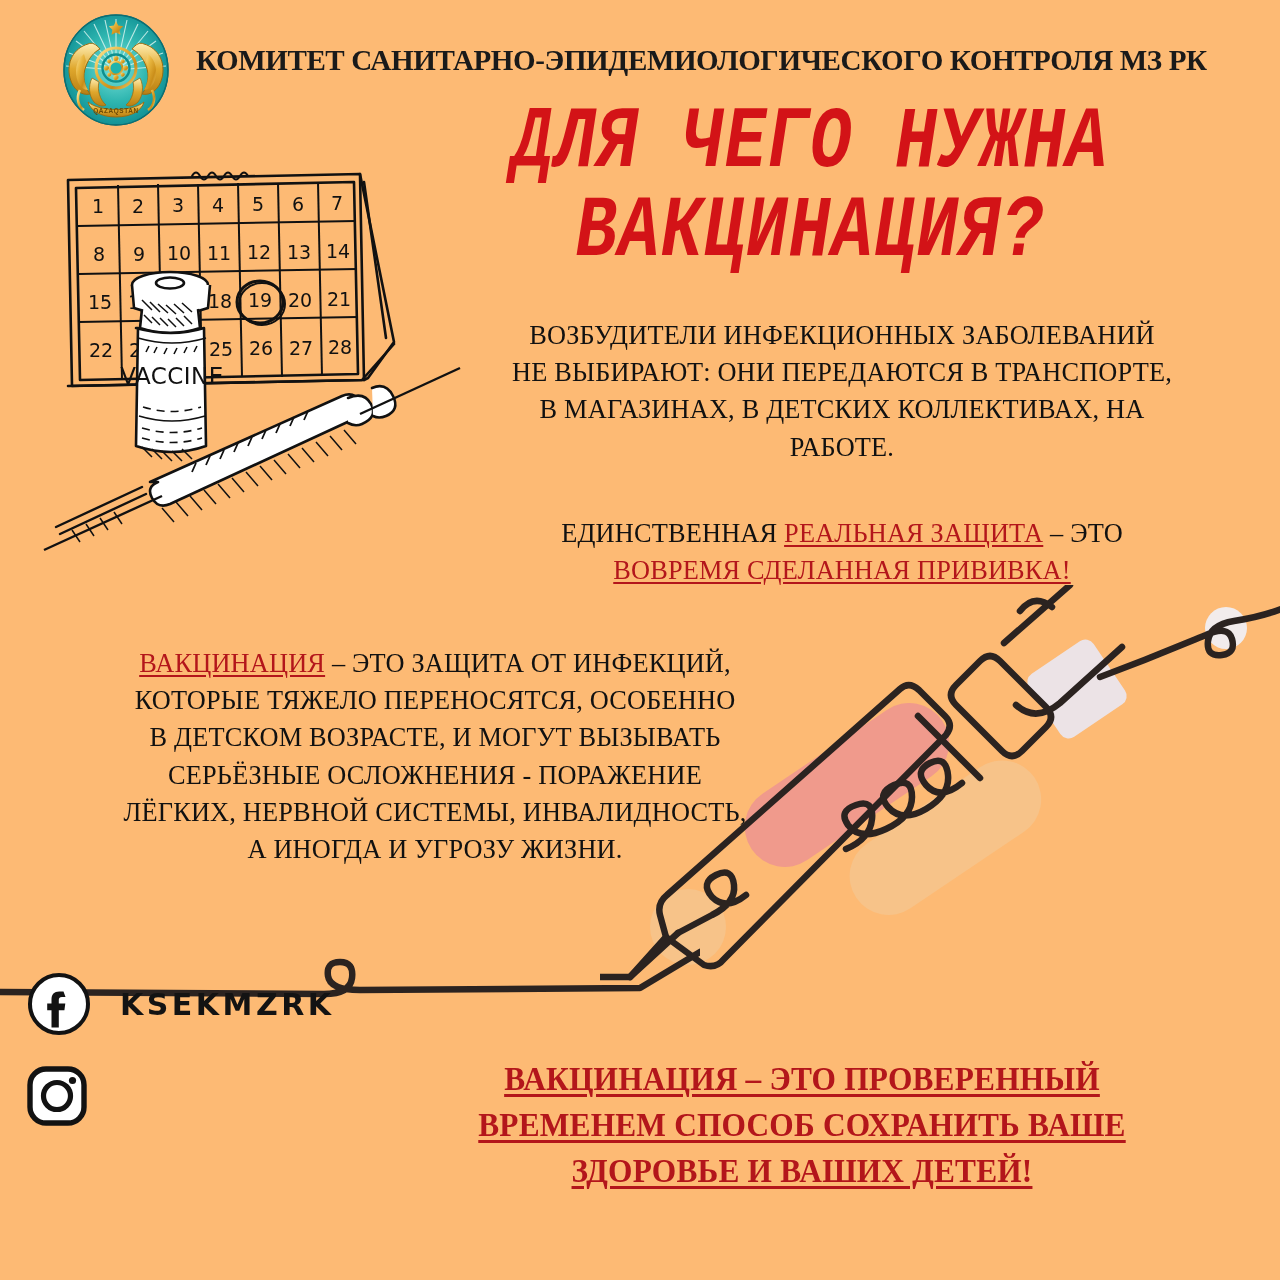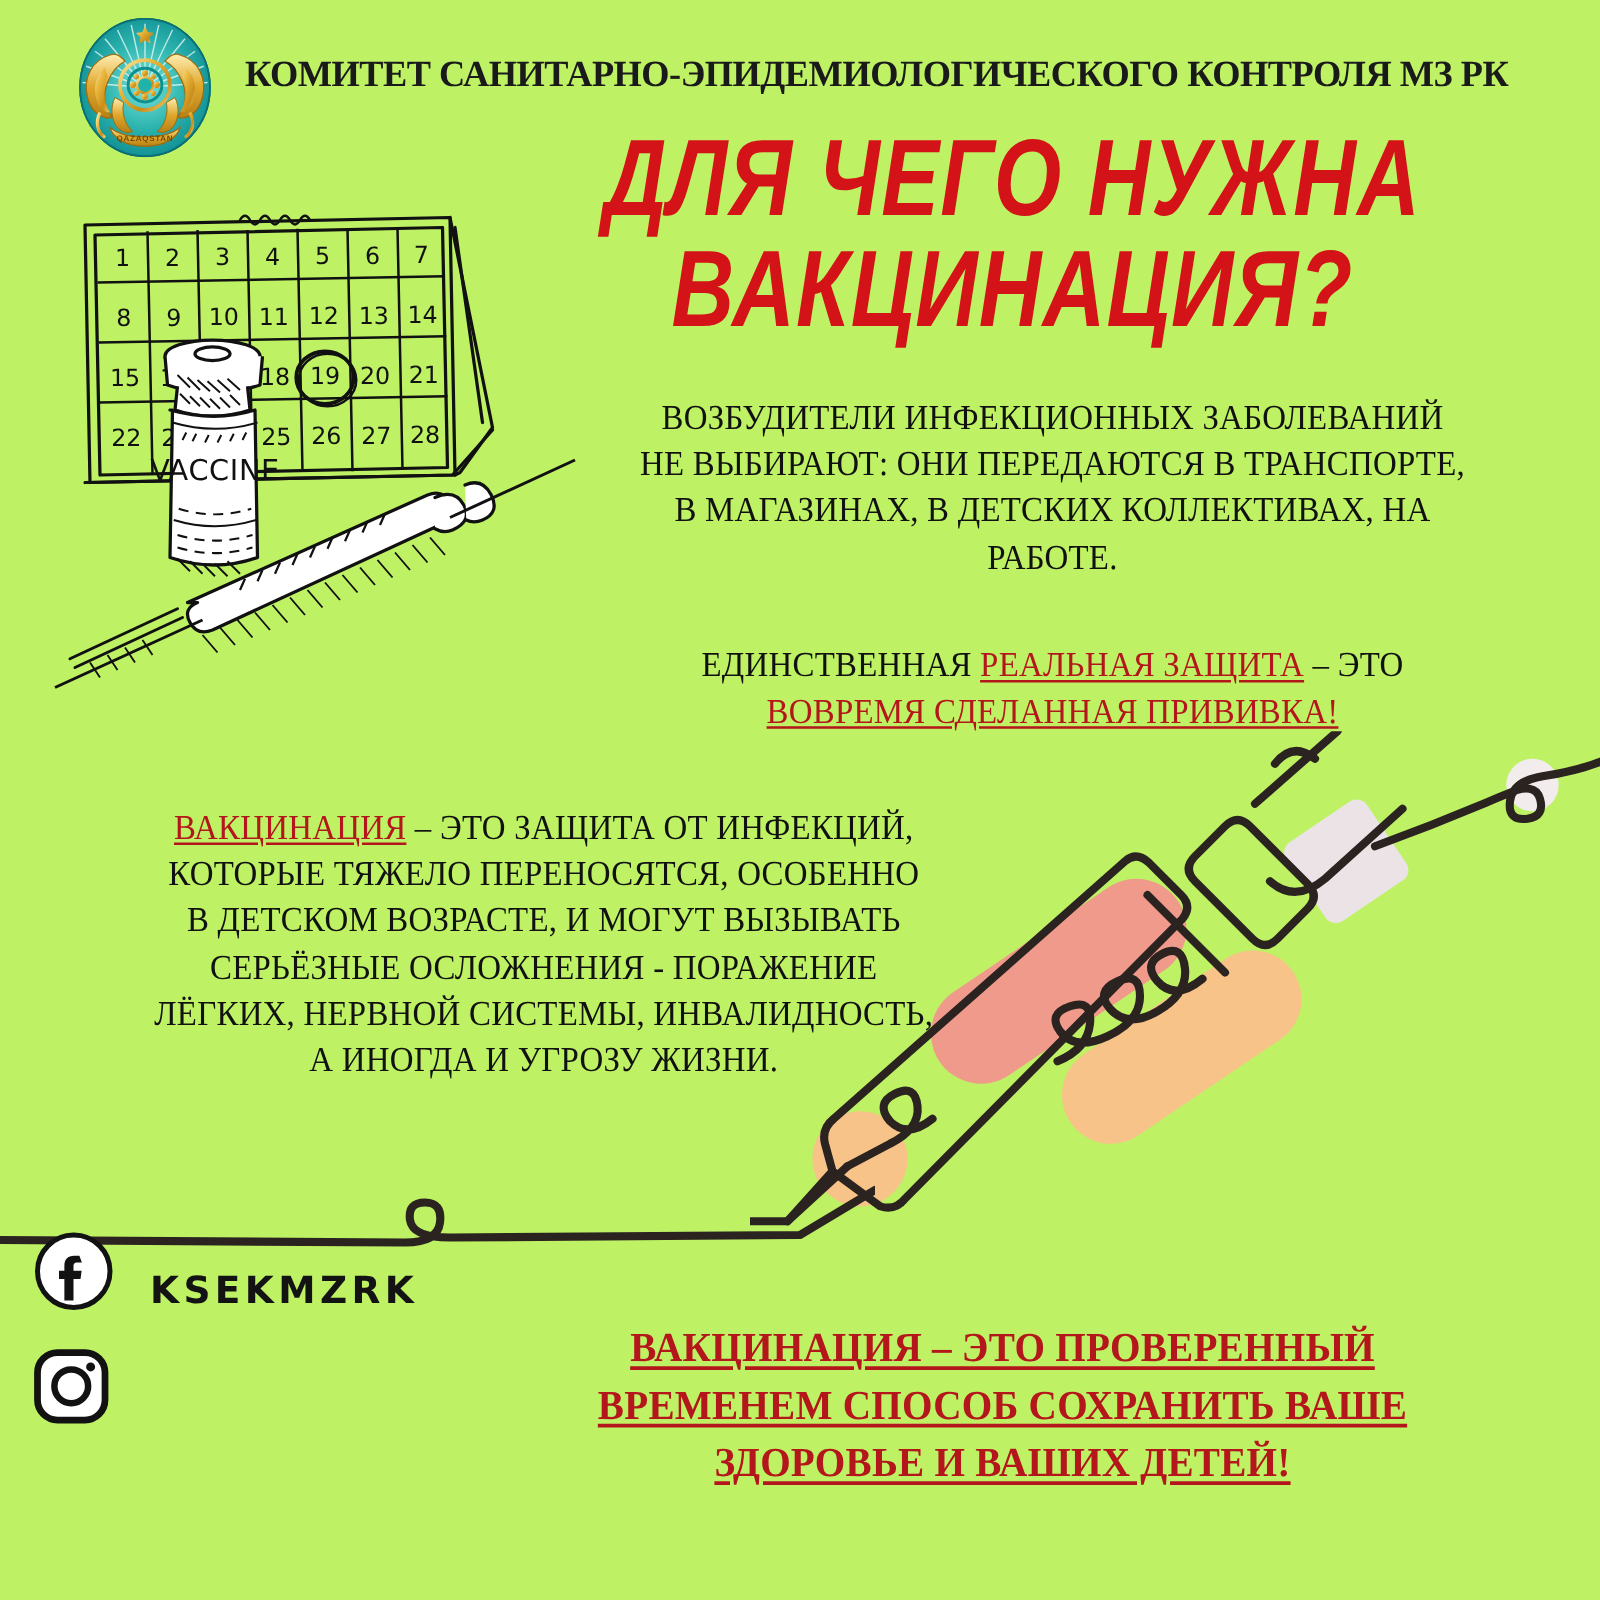--- a/index.html
+++ b/index.html
@@ -5,21 +5,21 @@
 <style>
   html, body {
     margin: 0;
     padding: 0;
     background: #ffffff;
   }
   #poster {
     position: relative;
     width: 1280px;
     height: 1280px;
-    background: #bef264;
+    background: #fdba74;
     overflow: hidden;
     font-family: "Liberation Serif", "DejaVu Serif", serif;
   }
 
   
   #header {
     position: absolute;
     left: 0; top: 0;
     width: 1280px;
     height: 130px;
@@ -43,21 +43,21 @@
     transform-origin: left center;
   }
 
   
   #main-title {
     position: absolute;
     left: 410px; top: 103px;
     width: 800px;
     text-align: center;
     color: #d31317;
-    font-family: Liberation Sans, sans-serif;
+    font-family: Liberation Mono, monospace;
     font-weight: bold;
     font-style: italic;
     line-height: 0.92;
     letter-spacing: 1px;
   }
   #main-title .tl1 {
     display: block;
     font-size: 68px;
     transform: scaleY(1.28) scaleX(1.02);
     transform-origin: center top;
@@ -128,21 +128,21 @@
   #slogan span { display: block; }
 
   
   #social {
     position: absolute;
     left: 18px; top: 958px;
     width: 380px;
   }
   .social-row {
     display: flex;
-    align-items: flex-end;
+    align-items: center;
     height: 92px;
   }
   .social-row .sicon {
     width: 78px;
     flex: 0 0 78px;
     display: flex;
     align-items: center;
     justify-content: center;
   }
   .social-row .shandle {

